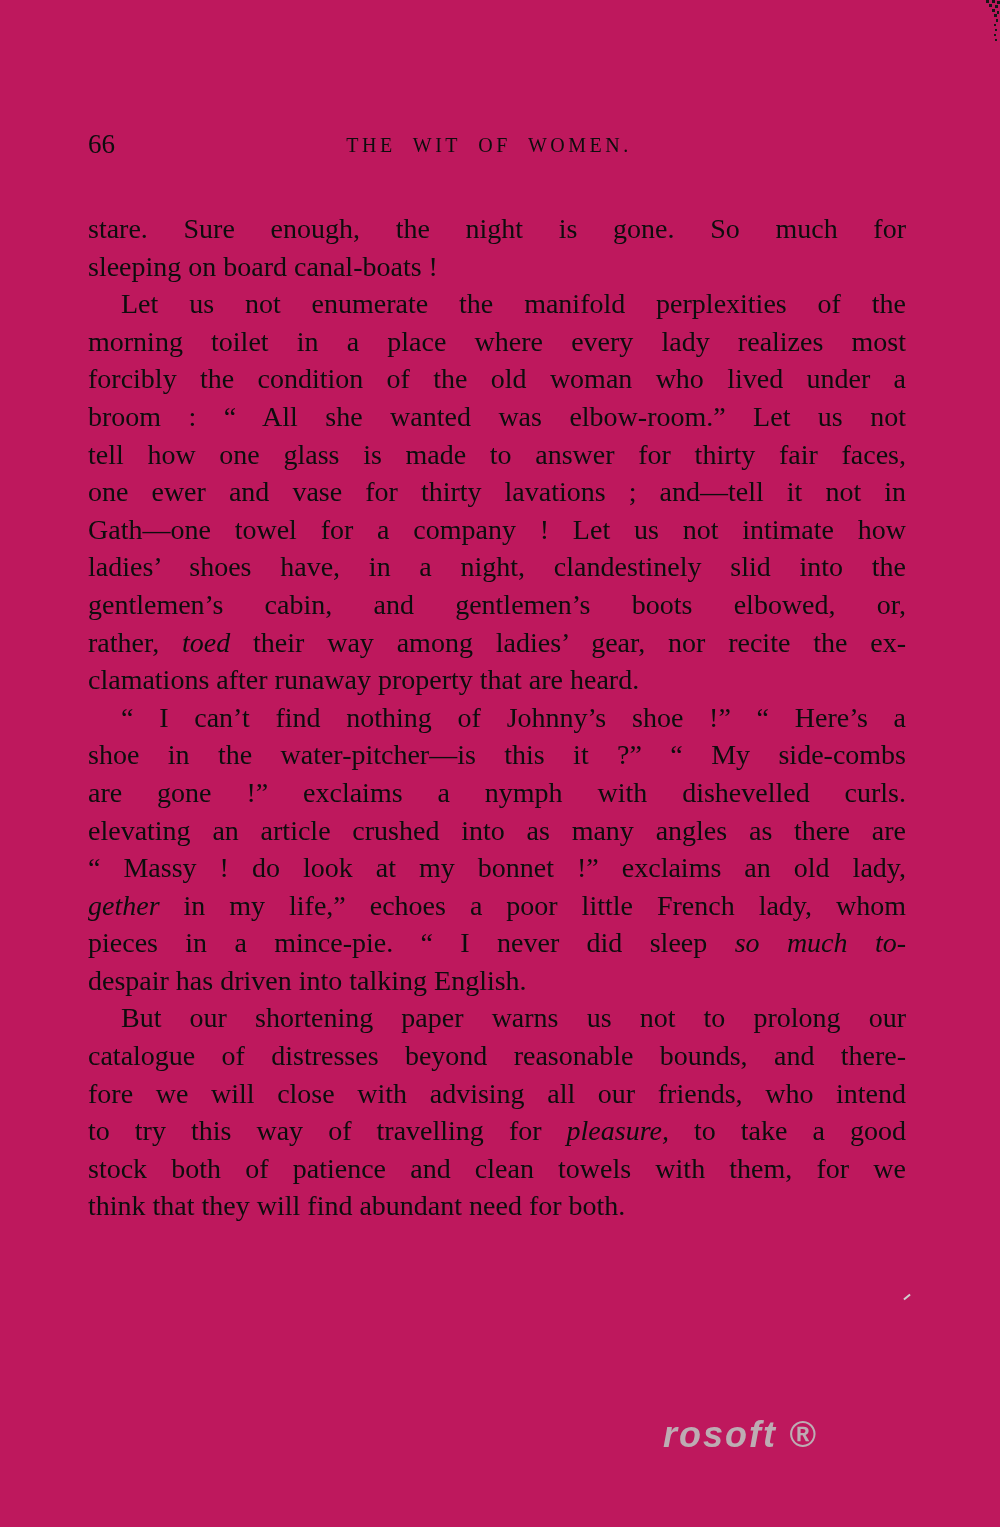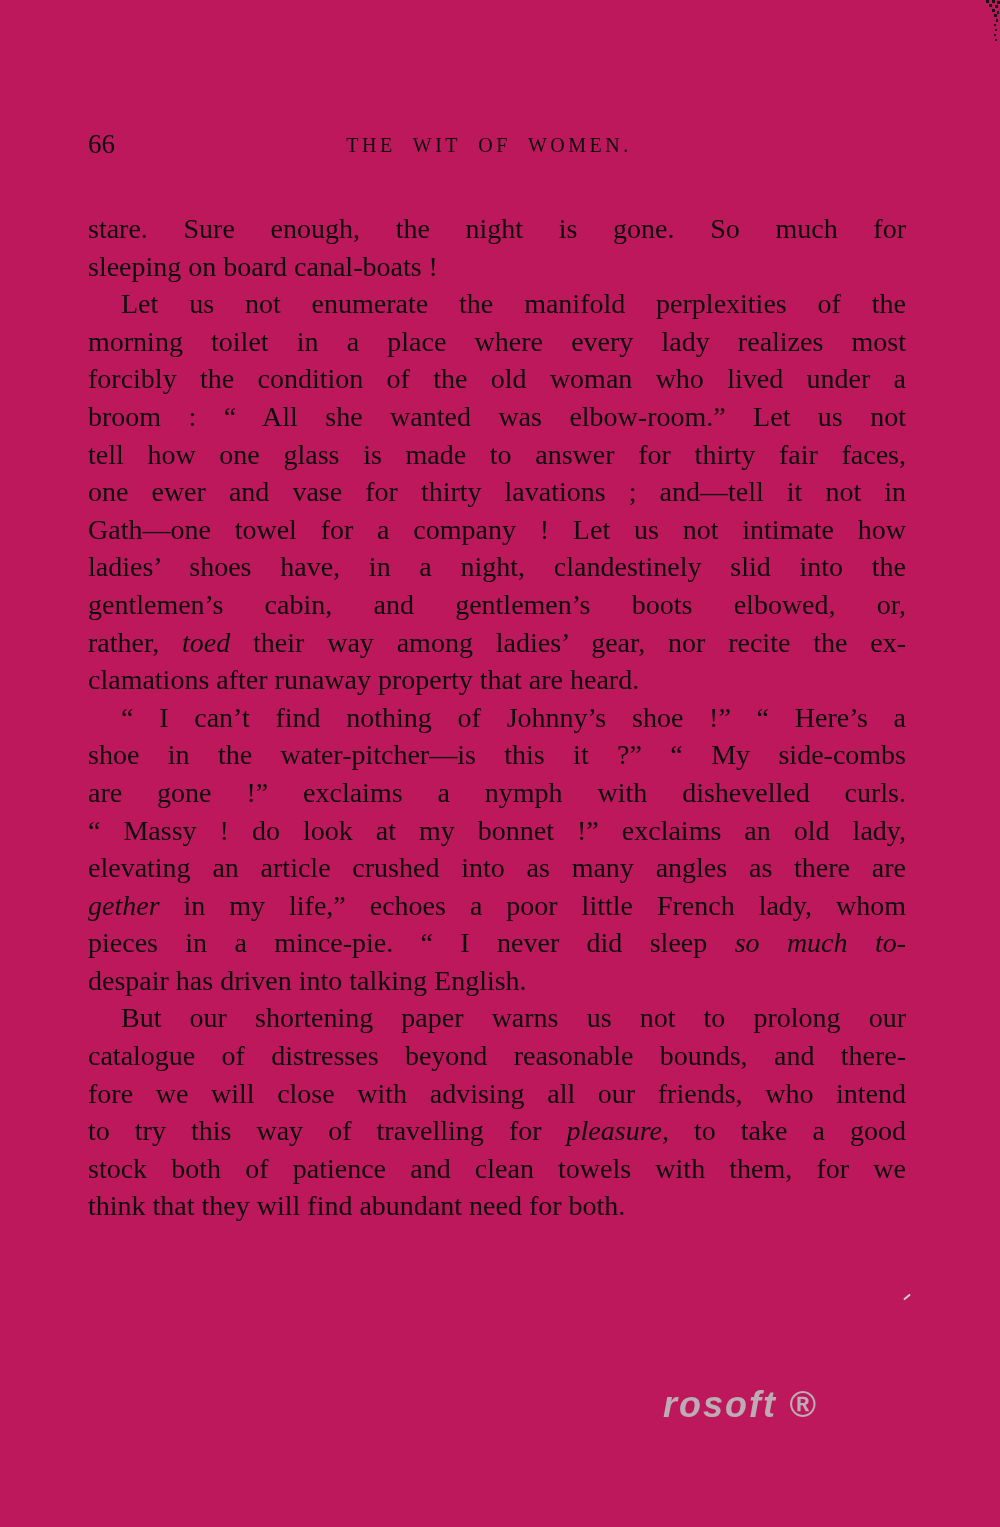--- a/index.html
+++ b/index.html
@@ -64,21 +64,21 @@
   }
   .line.indent {
     padding-left: 33px;
   }
   .line i {
     font-style: italic;
   }
   .watermark {
     position: absolute;
     left: 663px;
-    top: 1384px;
+    top: 1414px;
     font-family: "Liberation Sans", sans-serif;
     font-style: italic;
     font-weight: bold;
     font-size: 36px;
     letter-spacing: 2px;
     color: #bdbdbd;
     opacity: 0.9;
   }
   .artifact-tr {
     position: absolute;
@@ -115,22 +115,22 @@
       <div class="line"><span>tell how one glass is made to answer for thirty fair faces,</span></div>
       <div class="line"><span>one ewer and vase for thirty lavations ; and—tell it not in</span></div>
       <div class="line"><span>Gath—one towel for a company !  Let us not intimate how</span></div>
       <div class="line"><span>ladies’ shoes have, in a night, clandestinely slid into the</span></div>
       <div class="line"><span>gentlemen’s cabin, and gentlemen’s boots elbowed, or,</span></div>
       <div class="line"><span>rather, </span><i>toed</i><span> their way among ladies’ gear, nor recite the ex-</span></div>
       <div class="line last"><span>clamations after runaway property that are heard.</span></div>
       <div class="line indent"><span>“ I can’t find nothing of Johnny’s shoe !”  “ Here’s a</span></div>
       <div class="line"><span>shoe in the water-pitcher—is this it ?”  “ My side-combs</span></div>
       <div class="line"><span>are gone !”  exclaims a nymph with dishevelled curls.</span></div>
+      <div class="line"><span>elevating an article crushed into as many angles as there are</span></div>
       <div class="line"><span>“ Massy ! do look at my bonnet !” exclaims an old lady,</span></div>
-      <div class="line"><span>elevating an article crushed into as many angles as there are</span></div>
       <div class="line"><i>gether</i><span> in my life,” echoes a poor little French lady, whom</span></div>
       <div class="line"><span>pieces in a mince-pie.  “ I never did sleep </span><i>so much to-</i></div>
       <div class="line last"><span>despair has driven into talking English.</span></div>
       <div class="line indent"><span>But our shortening paper warns us not to prolong our</span></div>
       <div class="line"><span>catalogue of distresses beyond reasonable bounds, and there-</span></div>
       <div class="line"><span>fore we will close with advising all our friends, who intend</span></div>
       <div class="line"><span>to try this way of travelling for </span><i>pleasure,</i><span> to take a good</span></div>
       <div class="line"><span>stock both of patience and clean towels with them, for we</span></div>
       <div class="line last"><span>think that they will find abundant need for both.</span></div>
     </div>

